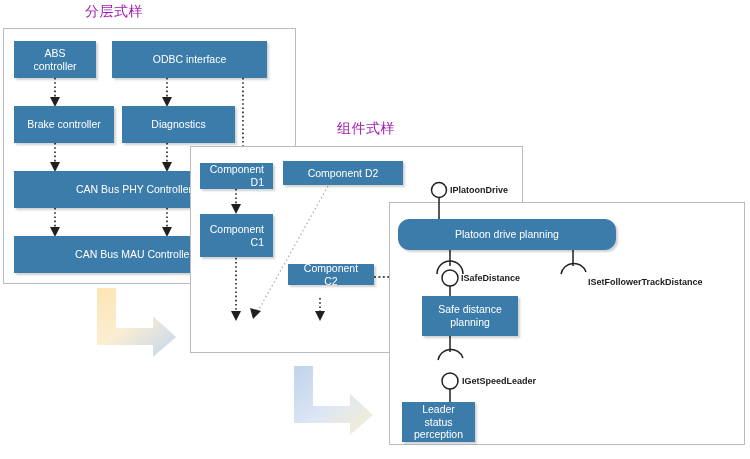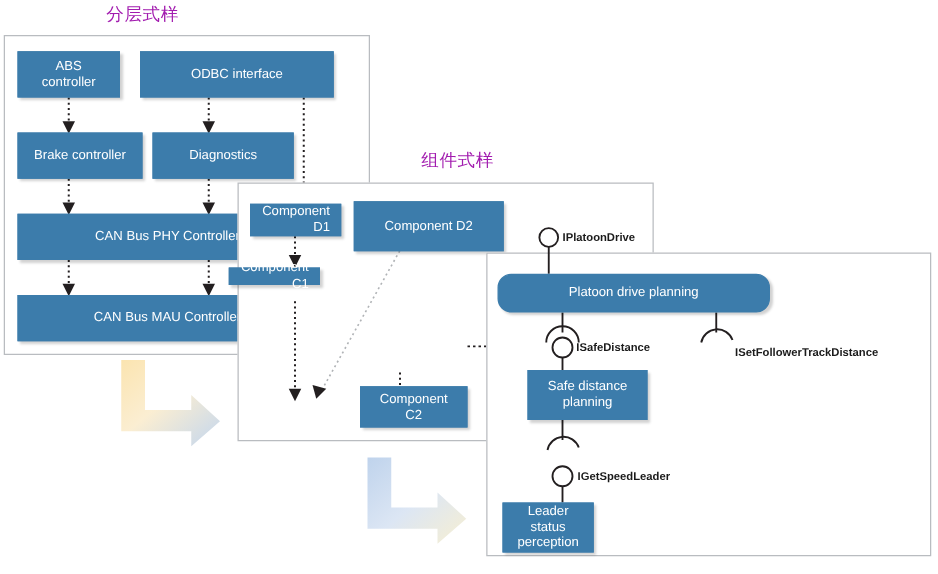--- a/index.html
+++ b/index.html
@@ -136,23 +136,23 @@
       <line x1="328" y1="186" x2="258" y2="311"></line>
     </g>
     <path d="M 250,308 L 261,311 L 253,319 Z" fill="#231f20"></path>
 
     <g stroke="#231f20" stroke-width="1.4" stroke-dasharray="2,2.4" fill="none">
       <line x1="374" y1="277" x2="392" y2="277"></line>
     </g>
   </svg>
 
   <div class="node left" style="left:200px;top:163px;width:73px;height:26px;">Component D1</div>
-  <div class="node" style="left:283px;top:161px;width:120px;height:40px;">Component D2</div>
-  <div class="node left" style="left:183px;top:214px;width:73px;height:14px;">Component C1</div>
-  <div class="node" style="left:288px;top:264px;width:86px;height:33px;margin-top:45px;">Component C2</div>
+  <div class="node" style="left:283px;top:161px;width:120px;height:24px;">Component D2</div>
+  <div class="node left" style="left:200px;top:214px;width:73px;height:43px;">Component C1</div>
+  <div class="node" style="left:288px;top:264px;width:86px;height:21px;">Component C2</div>
 
 
   <div class="panel" style="left:389px;top:202px;width:356px;height:243px;"></div>
 
   <svg class="svg-layer" viewBox="0 0 750 459">
     <g stroke="#231f20" stroke-width="1.5" fill="none">
 
       <line x1="439" y1="196" x2="439" y2="219"></line>
 
       <line x1="450" y1="250" x2="450" y2="266"></line>

